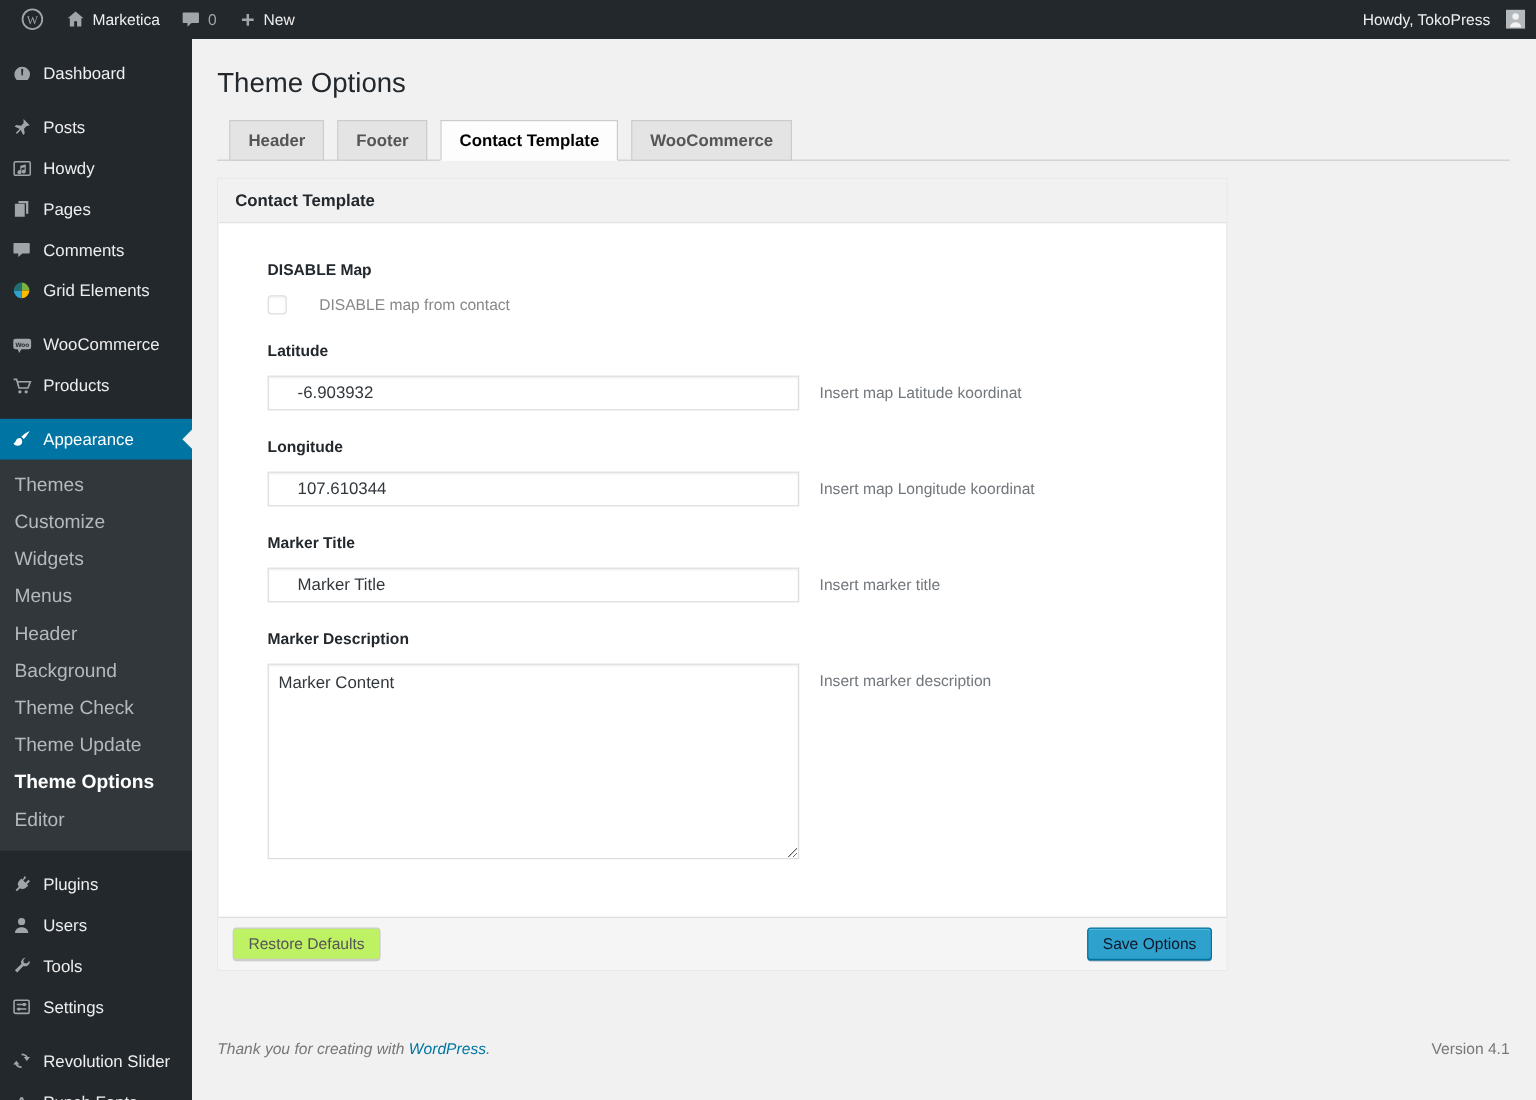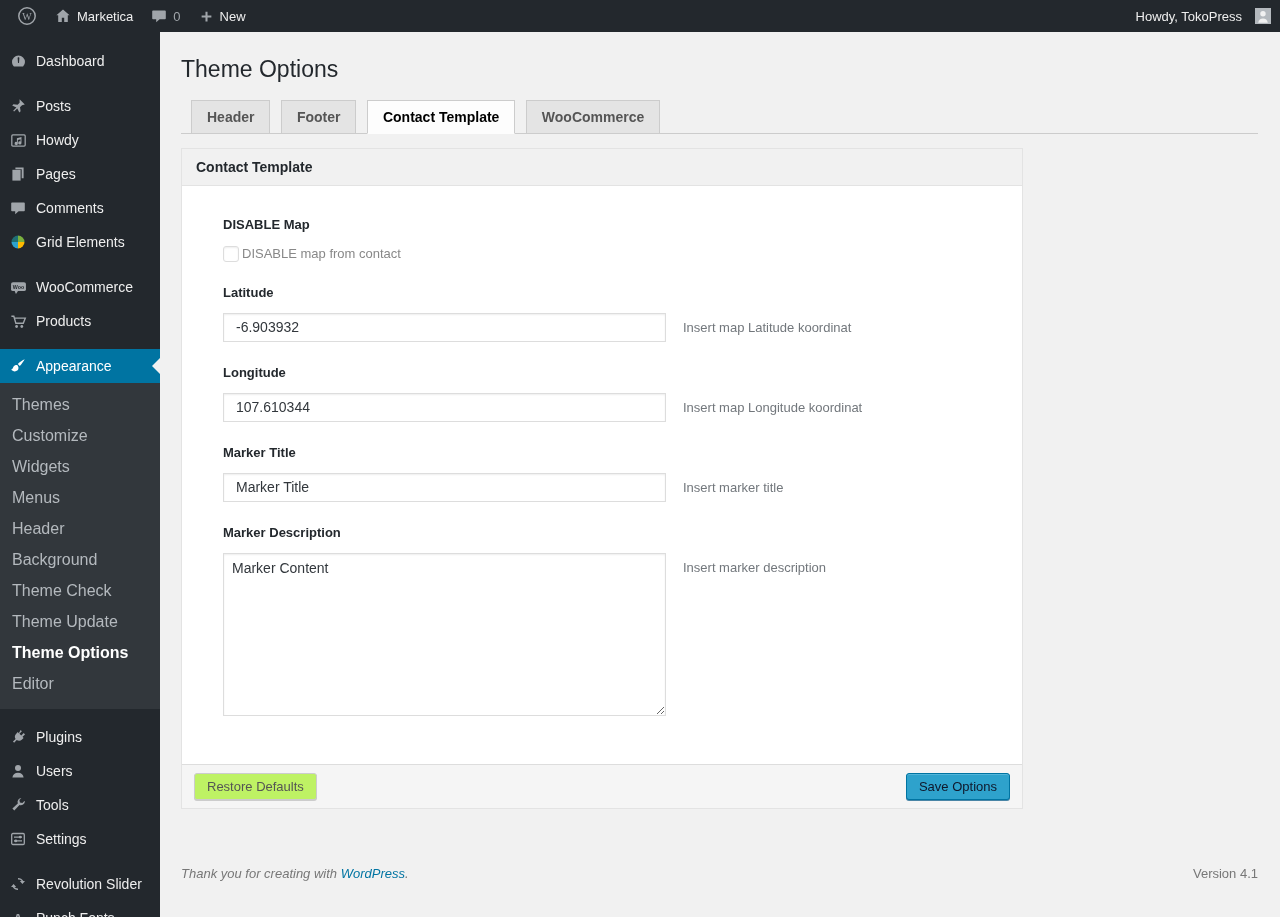--- a/index.html
+++ b/index.html
@@ -64,33 +64,33 @@
   .panel { width:842px; margin-top:14px; background:#fff; border:1px solid #e3e3e3; }
   .panel-header {
     padding:10px 14px; background:#f1f1f1; border-bottom:1px solid #e3e3e3;
     font-size:14px; font-weight:600; color:#23282d;
   }
   .panel-body { padding:8px 13px 48px;margin-left:28px; }
   .field { margin-top:23px; }
   .field-label { font-size:13px; font-weight:bold; color:#23282d; margin-bottom:13px; }
   .control-row { display:flex; align-items:flex-start; }
   .text-input {
-    width:443px; height:29px; padding:4px 12px; font-size:14px; color:#32373c;
+    width:443px; height:29px; padding:4px 24px; font-size:14px; color:#32373c;
     border:1px solid #ddd; background:#fff; border-radius:0;
     box-shadow:inset 0 1px 2px rgba(0,0,0,.07);
     font-family:"Liberation Sans", sans-serif;
   }
   textarea.text-area {
     width:443px; height:163px; padding:6px 8px; font-size:14px; color:#32373c;
     border:1px solid #ddd; background:#fff; resize:both;
     box-shadow:inset 0 1px 2px rgba(0,0,0,.07);
     font-family:"Liberation Sans", sans-serif;
   }
   .help { margin-left:17px; font-size:13px; color:#72777c; padding-top:7px; }
-  .checkbox-row { display:flex; align-items:center; gap:3px; margin-top:14px; }
+  .checkbox-row { display:flex; align-items:center; gap:27px; margin-top:14px; }
   .checkbox-row input[type=checkbox] {
     appearance:none; -webkit-appearance:none; width:16px; height:16px; margin:0;
     border:1px solid #ddd; border-radius:3px; background:#fff;
     box-shadow:inset 0 1px 2px rgba(0,0,0,.07); cursor:pointer;
   }
   .checkbox-label { font-size:13px; color:#888; }
   .panel-footer {
     display:flex; justify-content:space-between; align-items:center;
     background:#f5f5f5; border-top:1px solid #ddd; padding:8px 12px;
   }

